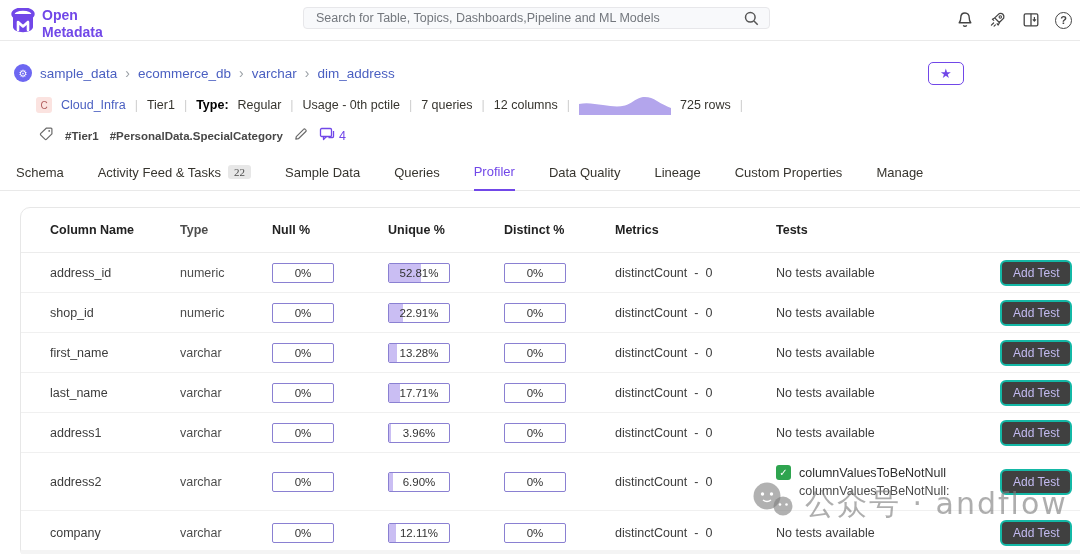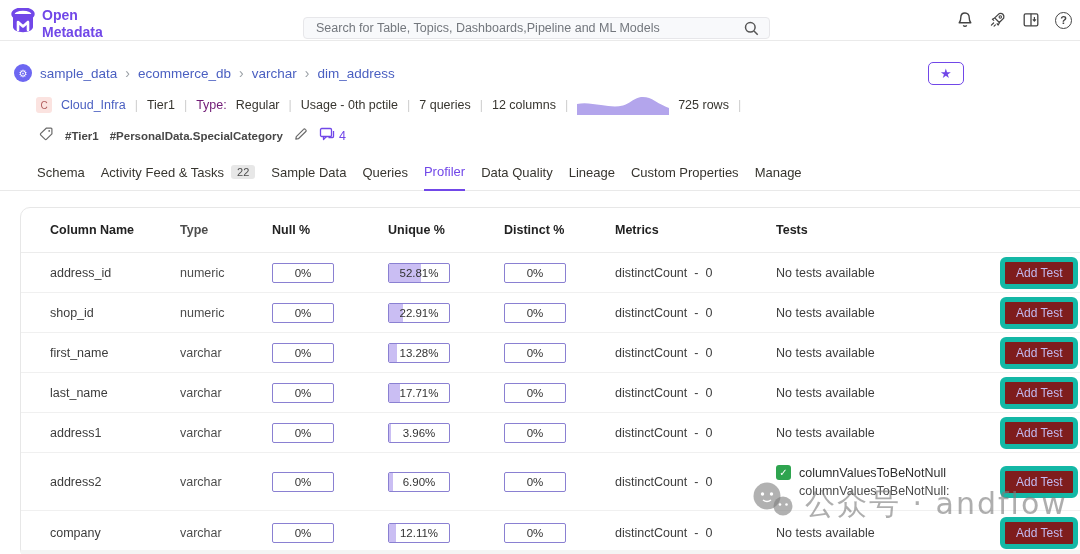--- a/index.html
+++ b/index.html
@@ -5,21 +5,21 @@
   * { margin:0; padding:0; box-sizing:border-box; }
   html,body { width:1080px; height:554px; overflow:hidden; background:#fff;
     font-family:"Liberation Sans", sans-serif; position:relative; color:#37352f; }
 
   
   .topnav { position:relative; height:41px; border-bottom:1px solid #eaeaea; background:#fff; }
   .logo { position:absolute; left:10px; top:7px; display:flex; align-items:center; gap:6px; cursor:pointer; }
   .logo-text { font-size:14px; font-weight:bold; color:#7147e8; line-height:1.2; }
   .nav-links { position:absolute; left:110px; top:0; height:40px; display:flex; gap:27px; align-items:center; font-size:13.5px; color:#37352f; }
   .nav-item { display:flex; align-items:center; gap:5px; cursor:pointer; }
-  .searchbox { position:absolute; left:303px; top:17px; width:467px; height:22px;
+  .searchbox { position:absolute; left:303px; top:7px; width:467px; height:22px;
     background:#f8f9fb; border:1px solid #e7e7ea; border-radius:4px; display:flex; align-items:center; }
   .searchbox input { flex:1; border:none; outline:none; background:transparent; padding:0 8px 0 12px;
     font-size:12.5px; color:#444; font-family:"Liberation Sans",sans-serif; }
   .searchbox input::placeholder { color:#73777d; }
   .search-icon { margin-right:10px; display:flex; }
   .nav-icons { position:absolute; left:956px; top:11px; display:flex; gap:15px; align-items:center; }
   .nav-icons .nicon { cursor:pointer; display:flex; }
   .help-circle { width:17px; height:17px; border:1.4px solid #444; border-radius:50%;
     font-size:11px; color:#444; display:flex; align-items:center; justify-content:center; font-weight:bold; }
 
@@ -36,33 +36,33 @@
   .btn-versions .seg + .seg { border-left:1px solid #7147e8; }
   .btn-follow { display:flex; align-items:center; gap:6px; border:1px solid #7147e8; border-radius:5px;
     background:#fff; color:#7147e8; font-size:12px; padding:4px 11px; cursor:pointer; white-space:nowrap; }
   .star { color:#7147e8; font-size:13px; line-height:1; }
 
   .info-row { margin:13px 0 0 36px; display:flex; align-items:center; gap:9px; font-size:12.5px; color:#37352f; white-space:nowrap; }
   .svc-badge { width:16px; height:16px; border-radius:3px; background:#fbe3e0; color:#b35f5f;
     font-size:10px; display:flex; align-items:center; justify-content:center; }
   .svc-link { color:#4a5fc1; cursor:pointer; }
   .sep { color:#cfcfcf; }
-  .muted { color:#701a75; }
+  .muted { color:#000000;font-weight:bold; }
   .spark { display:flex; align-items:flex-end; }
 
   .tags-row { margin:11px 0 0 38px; display:flex; align-items:center; gap:11px; font-size:12px; color:#3f3f3f; }
   .tag-chip { cursor:pointer; font-weight:bold; font-size:11.5px; color:#474747; }
   .conv { display:flex; align-items:center; gap:4px; color:#7147e8; font-size:12.5px; cursor:pointer; }
 
   
-  .tabs { margin-top:19px; padding-left:37px; display:flex; gap:16px; border-bottom:1px solid #e9e9e9;
+  .tabs { margin-top:19px; padding-left:16px; display:flex; gap:34px; border-bottom:1px solid #e9e9e9;
     font-size:13px; color:#37352f; }
   .tab { padding-bottom:10px; cursor:pointer; display:flex; align-items:center; gap:7px; }
   .tab.active { color:#7147e8; border-bottom:2px solid #7147e8; margin-bottom:-1px; }
-  .tab-badge { background:#e7e7e7; border-radius:3px; padding:1px 6px; font-size:11px; color:#4c4c4c; }
+  .tab-badge { background:#e7e7e7; border-radius:3px; padding:1px 6px; font-size:11px; color:#4c4c4c;font-family:Liberation Serif, serif; }
 
   
   .panel { position:relative; margin:16px 0 0 20px; width:1072px; min-height:352px; background:#fff;
     border:1px solid #e7e7e7; border-radius:10px; overflow:hidden; }
   .thead { display:flex; align-items:center; height:45px; border-bottom:1px solid #ececec;
     font-size:12.5px; font-weight:bold; color:#222; }
   .trow { display:flex; align-items:center; height:40px; border-bottom:1px solid #f0f0f0;
     font-size:12.5px; color:#3c3c3c; }
   .trow.tall { height:58px; }
   .trow.last { height:44px; }
@@ -72,22 +72,22 @@
   .c-null { width:116px; }
   .c-unique { width:116px; }
   .c-distinct { width:111px; }
   .c-metrics { width:161px; display:flex; gap:7px; align-items:center; }
   .c-tests { width:224px; }
   .c-action { width:92px; }
   .pctbox { position:relative; width:62px; height:20px; border:1px solid #8a80d2; border-radius:2px;
     display:flex; align-items:center; justify-content:center; font-size:11.5px; color:#333; overflow:hidden; background:#fff; }
   .pctbox .fill { position:absolute; left:0; top:0; bottom:0; background:#cabef3; }
   .pctbox span { position:relative; }
-  .add-test { font-size:12px; color:#c3baf1; border:5px solid #14b8a6; border-radius:6px;
-    background:#7f1d1d; padding:4px 11px; cursor:pointer; font-family:"Liberation Sans",sans-serif;text-align:right; }
+  .add-test { font-size:12px; color:#c3baf1; border:2px solid #14b8a6; border-radius:6px;
+    background:#404040; padding:4px 11px; cursor:pointer; font-family:"Liberation Sans",sans-serif;text-align:right; }
   .test-top { display:flex; align-items:center; gap:8px; color:#2e2e2e; }
   .check { width:15px; height:15px; background:#2ea44f; border-radius:3px; color:#fff; font-size:10px;
     display:flex; align-items:center; justify-content:center; }
   .test-sub { margin:4px 0 0 23px; color:#4a4a4a; }
   .bottom-strip { position:absolute; left:21px; width:1059px; top:550px; height:4px; background:#f4f4f4; }
 
   
   .watermark { position:absolute; left:750px; top:481px; display:flex; align-items:center; gap:9px;
     font-size:30px; color:rgba(125,125,125,0.62); letter-spacing:2px; pointer-events:none;
     font-family:"DejaVu Sans", sans-serif; }

